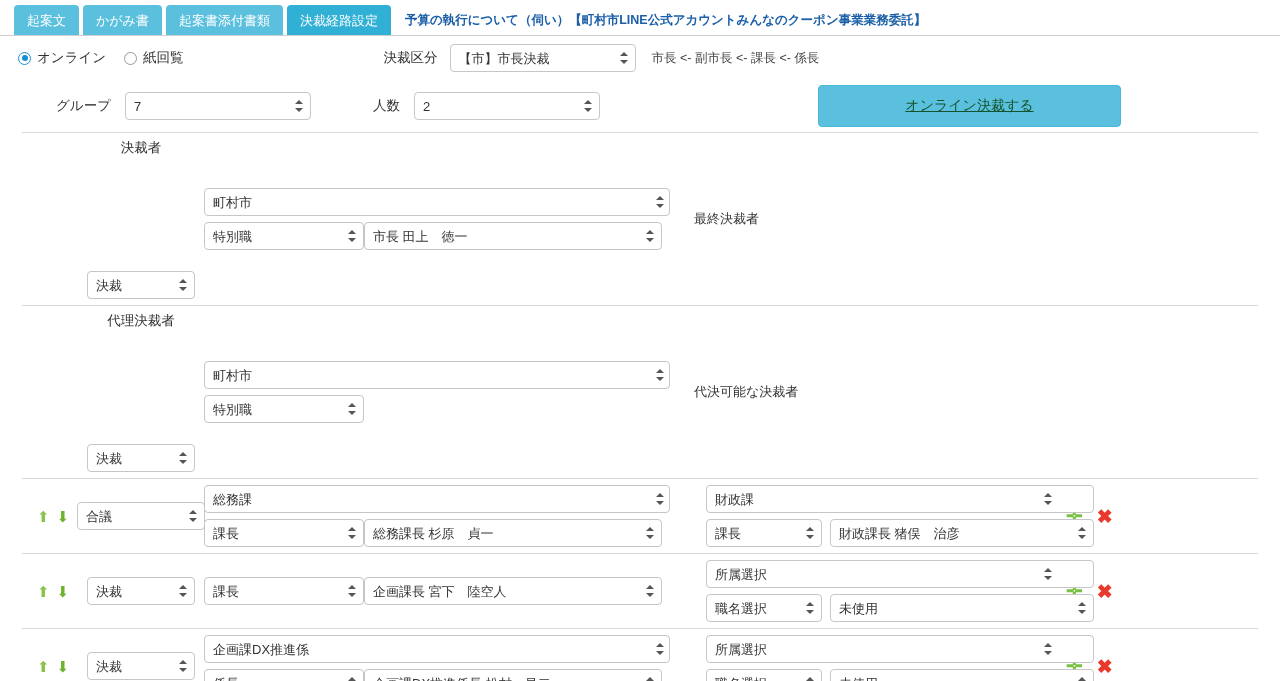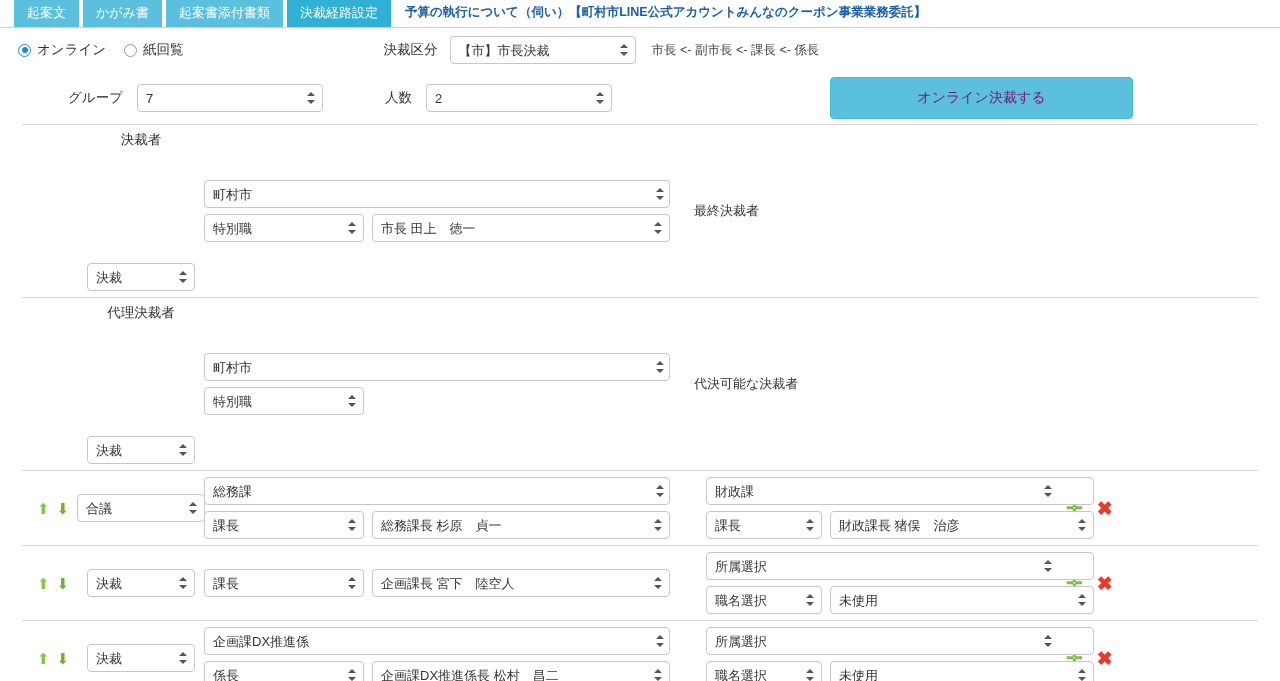--- a/index.html
+++ b/index.html
@@ -10,21 +10,21 @@
     font-family: "Liberation Sans", sans-serif;
     font-size: 13px;
     color: #333333;
     overflow: hidden;
   }
 
   
   .tabbar {
     display: flex;
     align-items: flex-end;
-    height: 28px;
+    height: 36px;
     padding-left: 14px;
     border-bottom: 1px solid #cfcfcf;
     background: #ffffff;
   }
   .tab {
     height: 30px;
     line-height: 30px;
     padding: 0 12px;
     margin-right: 4px;
     border-radius: 4px 4px 0 0;
@@ -100,32 +100,33 @@
     border-right: 4px solid transparent;
     border-top: 4px solid #555;
   }
 
   .flow-text { font-size: 12.5px; color: #444; margin-left: 16px; white-space: nowrap; }
 
   .secondrow {
     display: flex;
     align-items: center;
     height: 52px;
-    padding: 0 30px;
+    padding: 0 18px;
   }
   .btn-primary {
     background: #5bc0de;
     border: 1px solid #46b8da;
     border-radius: 4px;
-    color: #701a75;
+    color: #14532d;
     font-size: 14px;
     height: 42px;
     width: 303px;
     cursor: pointer;
     font-family: "Liberation Sans", sans-serif;
+    text-decoration: underline;
   }
 
   
   .rows { margin: 0 22px; border-top: 1px solid #d8d8d8; }
   .row {
     display: flex;
     align-items: center;
     border-bottom: 1px solid #d8d8d8;
     min-height: 68px;
     padding: 6px 0;
@@ -162,21 +163,21 @@
     width: 126px;
     flex: 0 0 126px;
     text-align: center;
     font-size: 13.5px;
   }
 
   .colstack { display: flex; flex-direction: column; gap: 6px; }
 
   .grp-main { width: 468px; flex: 0 0 468px; padding-left: 0; }
   .grp-main .sel.wide { width: 466px; }
-  .grp-main .row2 { display: flex; gap: 8px; }
+  .grp-main .row2 { display: flex; }
   .grp-main .sel.post { width: 160px; }
   .grp-main .sel.person { width: 298px; }
 
   .grp-sub { width: 388px; flex: 0 0 388px; padding-left: 34px; }
   .grp-sub .sel.wide { width: 388px; }
   .grp-sub .row2 { display: flex; gap: 8px; }
   .grp-sub .sel.post { width: 116px; }
   .grp-sub .sel.person { width: 264px; }
 
   .note {

